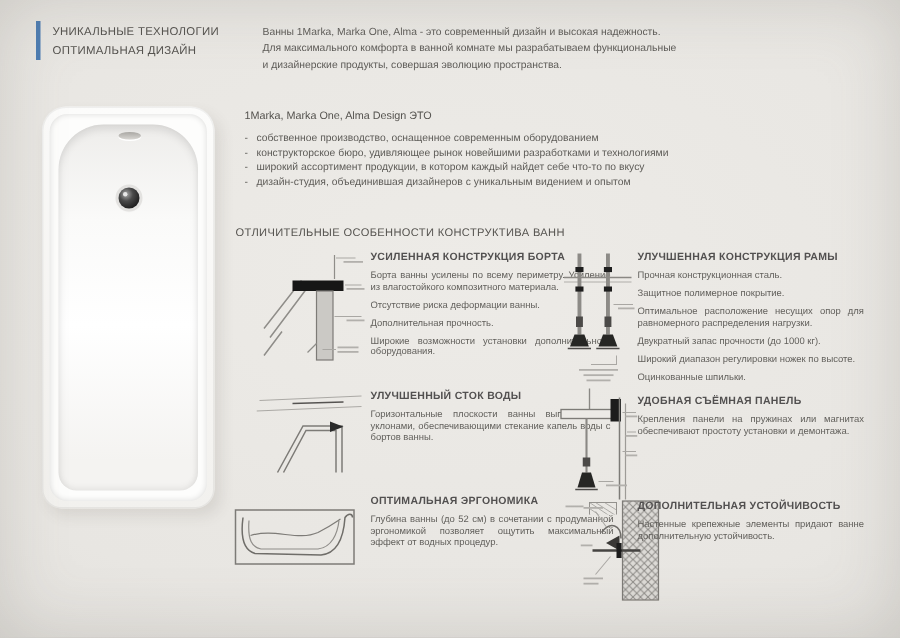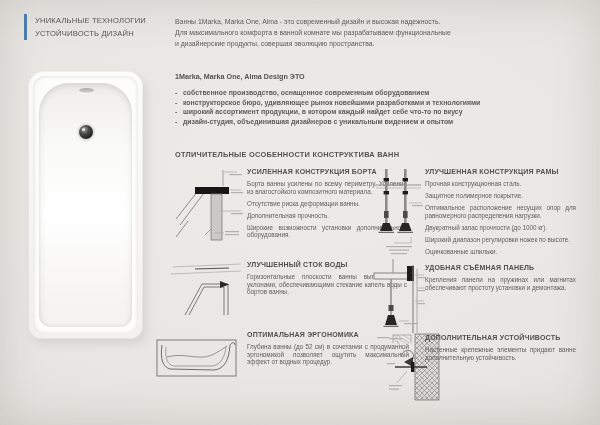--- a/index.html
+++ b/index.html
@@ -23,26 +23,26 @@
   .tub-basin{position:absolute;left:11px;right:11px;top:12px;bottom:12px;border-radius:30px 30px 12px 12px;
     background:linear-gradient(180deg,#eeedeb,#fafaf9 26%,#ffffff 55%,#f4f3f1 92%);
     box-shadow:inset 0 3px 6px rgba(0,0,0,.10), inset 0 -2px 4px rgba(0,0,0,.05);}
   .tub-overflow{position:absolute;left:50%;top:17px;width:15px;height:5px;margin-left:-7px;border-radius:50%;
     background:linear-gradient(180deg,#a9a7a3,#d9d7d3);box-shadow:0 1px 0 #fff;}
   .tub-drain{position:absolute;left:50%;top:54px;width:14px;height:14px;margin-left:-7px;border-radius:50%;
     background:radial-gradient(circle at 36% 32%, #8b8b8b 0 12%, #4a4a4a 35%, #1f1f1f 75%);
     box-shadow:0 0 0 2px #e3e2e0, 0 1px 2px rgba(0,0,0,.25);}
   .tub-drain::after{content:"";position:absolute;left:3px;top:3px;width:3px;height:3px;border-radius:50%;background:rgba(255,255,255,.8);}
   
-  .brand{position:absolute;left:175px;top:72px;width:400px;font-weight:bold;}
+  .brand{position:absolute;left:163px;top:72px;width:400px;}
   .brand-heading{font-size:7.2px;color:#55534f;margin-bottom:7px;}
   .bullet{display:flex;font-size:6.9px;line-height:9.6px;color:#5e5c58;}
   .bullet .mark{width:8px;flex:0 0 8px;}
   
-  .features-heading{position:absolute;left:175px;top:150px;font-size:7.4px;letter-spacing:.25px;color:#55534f;font-weight:bold;}
+  .features-heading{position:absolute;left:157px;top:150px;font-size:7.4px;letter-spacing:.25px;color:#55534f;}
   .feature{position:absolute;}
   .f-title{font-size:7px;letter-spacing:.2px;color:#525050;margin:0 0 5px 0;}
   .fp{margin:0 0 4.5px 0;font-size:6.3px;line-height:7.6px;text-align:justify;color:#62605c;}
   .ft-l1{left:247px;top:168px;width:160px;}
   .ft-l2{left:247px;top:261px;width:160px;}
   .ft-l3{left:247px;top:331px;width:162px;}
   .ft-r1{left:425px;top:168px;width:151px;}
   .ft-r2{left:425px;top:264px;width:151px;}
   .ft-r3{left:425px;top:334px;width:151px;}
   .diag{position:absolute;}
@@ -54,21 +54,21 @@
   .dg-r3{left:387px;top:333px;}
   svg{display:block;}
 </style>
 </head>
 <body>
 
 <div class="page">
 
   <div class="header-title">
     <div>УНИКАЛЬНЫЕ ТЕХНОЛОГИИ</div>
-    <div>УСТОЙЧИВОСТЬ ДИЗАЙН</div>
+    <div>ОПТИМАЛЬНАЯ ДИЗАЙН</div>
   </div>
   <div class="intro">
     <div>Ванны 1Marka, Marka One, Alma - это современный дизайн и высокая надежность.</div>
     <div>Для максимального комфорта в ванной комнате мы разрабатываем функциональные</div>
     <div>и дизайнерские продукты, совершая эволюцию пространства.</div>
   </div>
 
   <div class="tub">
     <div class="tub-rim"></div>
     <div class="tub-basin"></div>

